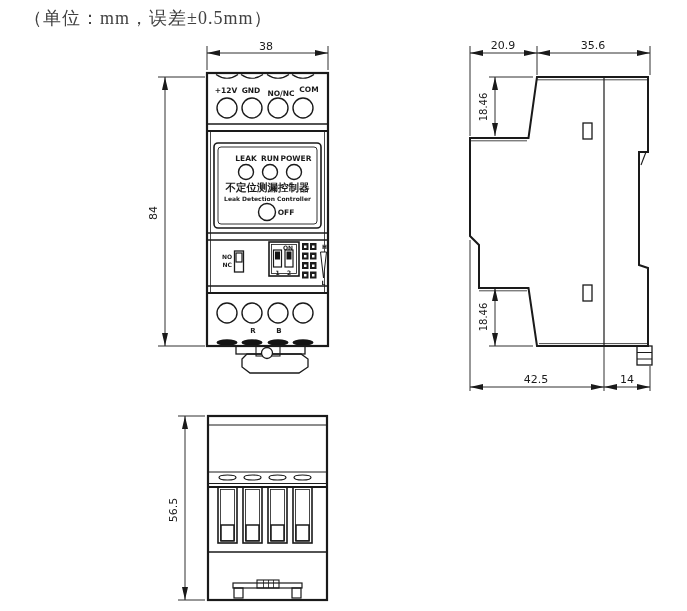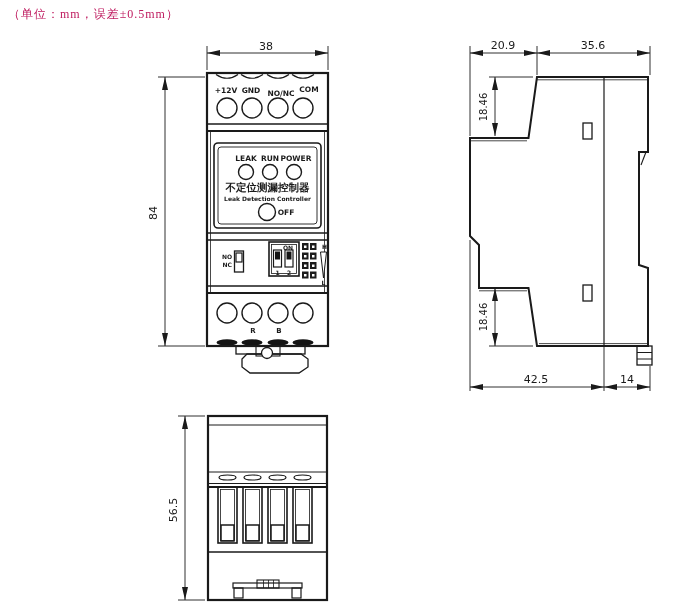--- a/index.html
+++ b/index.html
@@ -1,18 +1,18 @@
 <!DOCTYPE html>
 <html><head>
 <meta charset="utf-8">
 <style>
   html,body{margin:0;padding:0;background:#ffffff;}
   #page{position:relative;width:687px;height:611px;background:#fff;overflow:hidden;
         font-family:"Liberation Sans","DejaVu Sans",sans-serif;}
-  #title{position:absolute;left:8px;top:6px;font-size:12px;color:#be185d;
+  #title{position:absolute;left:24px;top:6px;font-size:18px;color:#404040;
          font-family:"Liberation Serif","DejaVu Serif",serif;letter-spacing:1px;}
   svg{position:absolute;left:0;top:0;}
   svg text{fill:#1a1a1a;font-family:"DejaVu Sans","Liberation Sans",sans-serif;}
   .dimtxt{font-size:11px;}
   .lbl{font-size:7.5px;font-weight:600;}
   .tiny{font-size:6px;font-weight:700;}
   .ln{stroke:#1a1a1a;fill:none;}
 </style>
 </head>
 <body>

